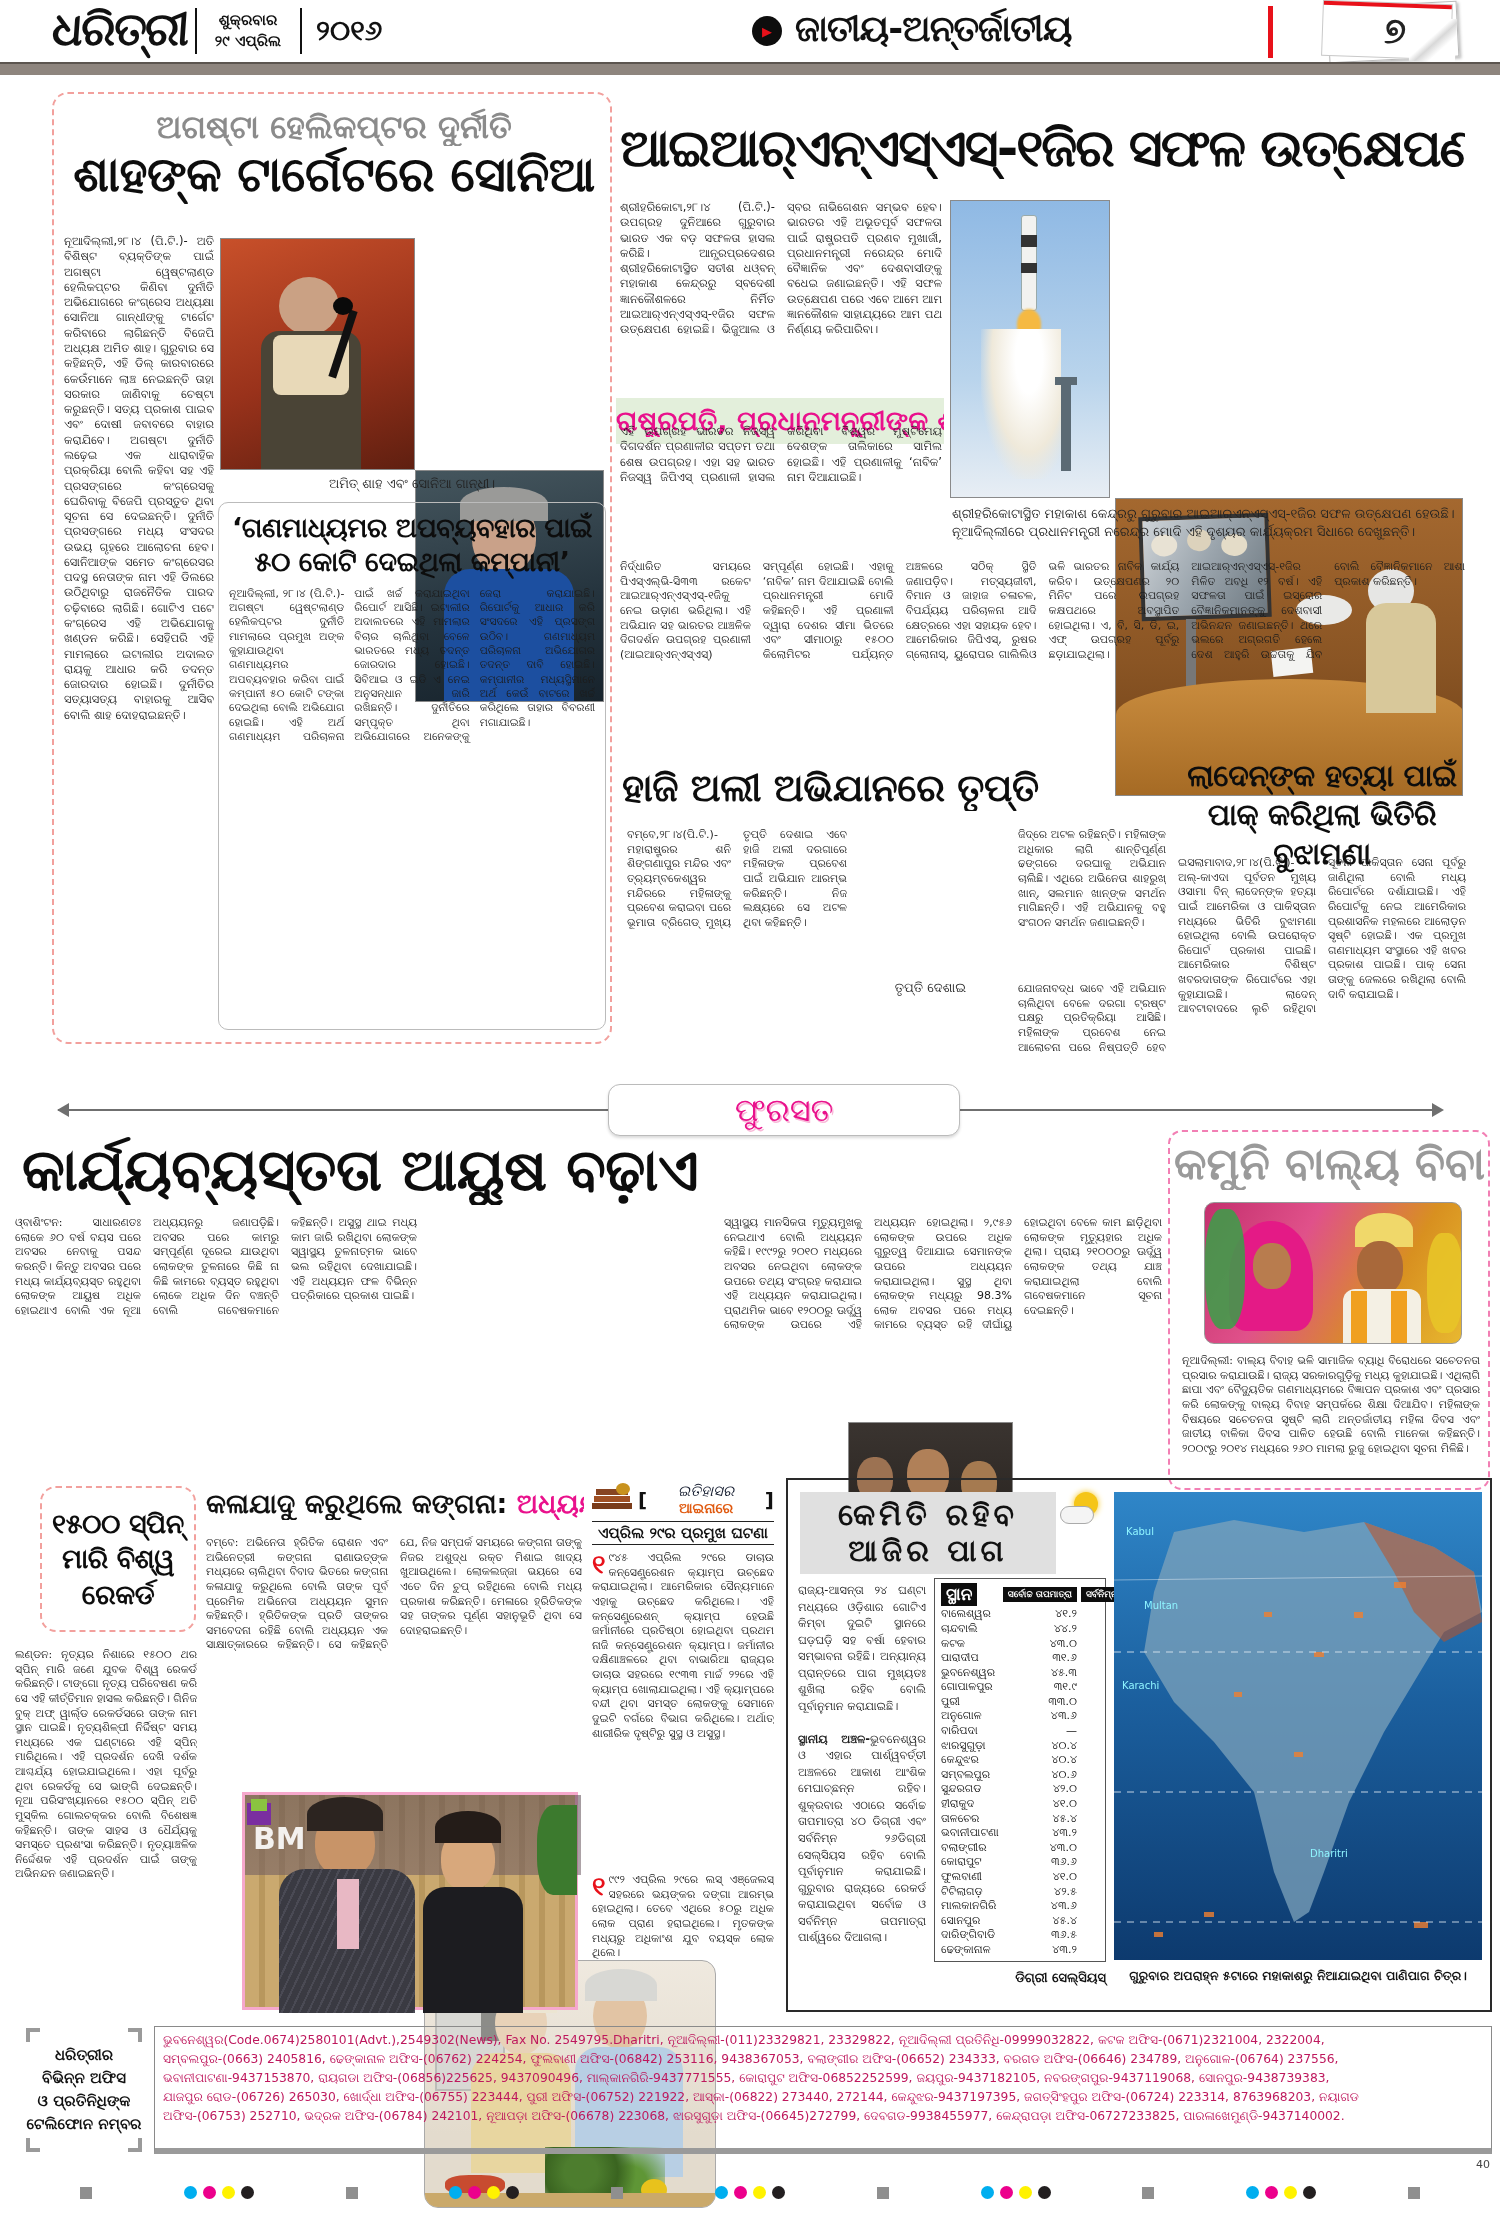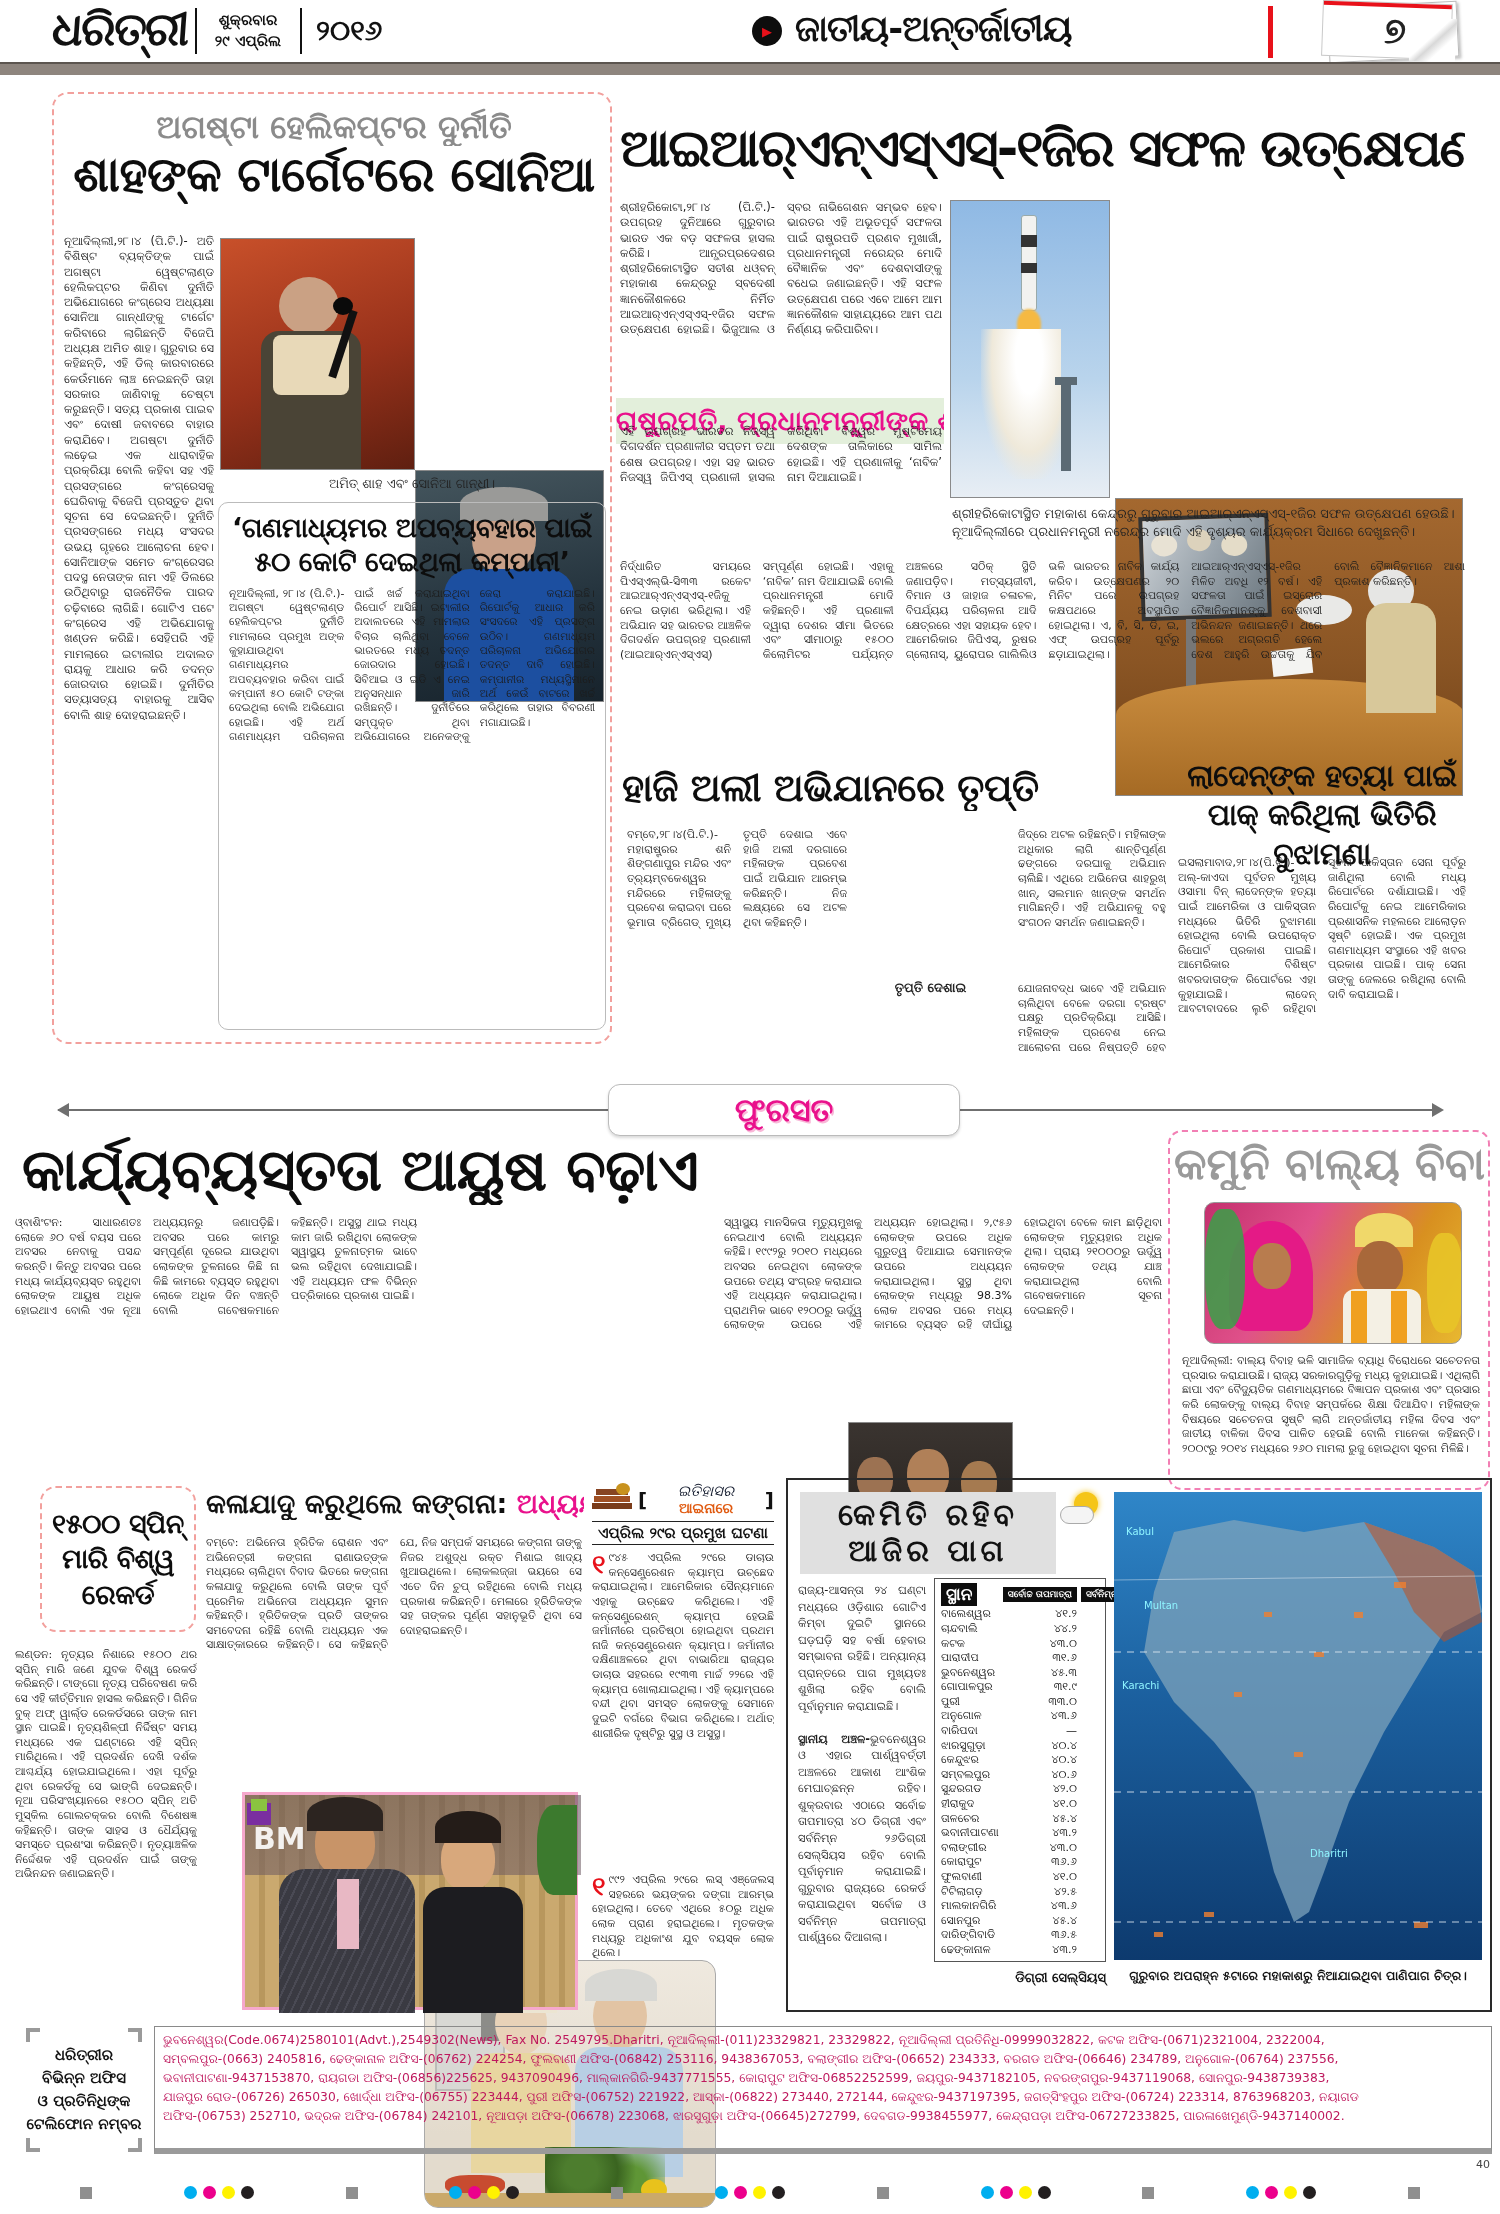--- a/index.html
+++ b/index.html
@@ -131,33 +131,33 @@
 
   <div class="abs hl nowrap" style="left:622px;top:766px;width:540px;font-size:38px">ହାଜି ଅଲୀ ଅଭିଯାନରେ ତୃପ୍ତି</div>
   <div class="abs body-txt cols2" style="left:627px;top:828px;width:220px;height:228px;font-size:11px">ବମ୍ବେ,୨୮।୪(ପି.ଟି.)- ମହାରାଷ୍ଟ୍ରର ଶନି ଶିଙ୍ଗଣାପୁର ମନ୍ଦିର ଏବଂ ତ୍ର୍ୟମ୍ବକେଶ୍ୱର ମନ୍ଦିରରେ ମହିଳାଙ୍କୁ ପ୍ରବେଶ କରାଇବା ପରେ ଭୂମାତା ବ୍ରିଗେଡ୍ ମୁଖ୍ୟ ତୃପ୍ତି ଦେଶାଇ ଏବେ ହାଜି ଅଲୀ ଦରଗାରେ ମହିଳାଙ୍କ ପ୍ରବେଶ ପାଇଁ ଅଭିଯାନ ଆରମ୍ଭ କରିଛନ୍ତି। ନିଜ ଲକ୍ଷ୍ୟରେ ସେ ଅଟଳ ଥିବା କହିଛନ୍ତି।</div>
   <div class="abs photo" style="left:848px;top:826px;width:165px;height:152px;background:linear-gradient(180deg,#3a3430 0%,#221d19 100%)">
     <div class="abs" style="left:8px;top:34px;width:36px;height:44px;border-radius:46%;background:#9c7252"></div>
     <div class="abs" style="left:58px;top:26px;width:42px;height:52px;border-radius:46%;background:#b08058"></div>
     <div class="abs" style="left:112px;top:38px;width:36px;height:44px;border-radius:46%;background:#a5male"></div>
     <div class="abs" style="left:112px;top:38px;width:36px;height:44px;border-radius:46%;background:#a57a50"></div>
     <div class="abs" style="left:52px;top:76px;width:56px;height:76px;background:#3d6ea8;border-radius:14px 14px 0 0"></div>
   </div>
-  <div class="abs ctr cap" style="left:848px;top:980px;width:165px;font-weight:bold">ତୃପ୍ତି ଦେଶାଇ</div>
+  <div class="abs ctr cap" style="left:848px;top:980px;width:165px;font-weight:normal">ତୃପ୍ତି ଦେଶାଇ</div>
   <div class="abs body-txt" style="left:1018px;top:828px;width:148px;height:150px;font-size:11px">ଜିଦ୍‌ରେ ଅଟଳ ରହିଛନ୍ତି। ମହିଳାଙ୍କ ଅଧିକାର ଲାଗି ଶାନ୍ତିପୂର୍ଣ୍ଣ ଢଙ୍ଗରେ ଦରଘାକୁ ଅଭିଯାନ ଚାଲିଛି। ଏଥିରେ ଅଭିନେତା ଶାହରୁଖ୍ ଖାନ୍, ସଲମାନ ଖାନ୍‌ଙ୍କ ସମର୍ଥନ ମାଗିଛନ୍ତି। ଏହି ଅଭିଯାନକୁ ବହୁ ସଂଗଠନ ସମର୍ଥନ ଜଣାଇଛନ୍ତି।</div>
   <div class="abs body-txt" style="left:1018px;top:982px;width:148px;height:74px;font-size:11px">ଯୋଜନାବଦ୍ଧ ଭାବେ ଏହି ଅଭିଯାନ ଚାଲିଥିବା ବେଳେ ଦରଗା ଟ୍ରଷ୍ଟ ପକ୍ଷରୁ ପ୍ରତିକ୍ରିୟା ଆସିଛି। ମହିଳାଙ୍କ ପ୍ରବେଶ ନେଇ ଆଲୋଚନା ପରେ ନିଷ୍ପତ୍ତି ହେବ ବୋଲି କୁହାଯାଇଛି। ତୃପ୍ତିଙ୍କ ଅଭିଯାନକୁ ମିଶ୍ରିତ ସମର୍ଥନ ମିଳୁଛି।</div>
 
   <div class="abs ctr hl" style="left:1178px;top:756px;width:288px;font-size:30px;line-height:1.3">ଲାଦେନ୍‌ଙ୍କ ହତ୍ୟା ପାଇଁ ପାକ୍ କରିଥିଲା ଭିତିରି ବୁଝାମଣା</div>
   <div class="abs body-txt cols2" style="left:1178px;top:856px;width:288px;height:200px;font-size:11px">ଇସଲାମାବାଦ,୨୮।୪(ପି.ଟି.)- ଅଲ୍-କାଏଦା ପୂର୍ବତନ ମୁଖ୍ୟ ଓସାମା ବିନ୍ ଲାଦେନ୍‌ଙ୍କ ହତ୍ୟା ପାଇଁ ଆମେରିକା ଓ ପାକିସ୍ତାନ ମଧ୍ୟରେ ଭିତିରି ବୁଝାମଣା ହୋଇଥିଲା ବୋଲି ଉପରୋକ୍ତ ରିପୋର୍ଟ ପ୍ରକାଶ ପାଇଛି। ଆମେରିକାର ବିଶିଷ୍ଟ ଖବରଦାତାଙ୍କ ରିପୋର୍ଟରେ ଏହା କୁହାଯାଇଛି। ଲାଦେନ୍ ଆବଟାବାଦରେ ଲୁଚି ରହିଥିବା ସୂଚନା ପାକିସ୍ତାନ ସେନା ପୂର୍ବରୁ ଜାଣିଥିଲା ବୋଲି ମଧ୍ୟ ରିପୋର୍ଟରେ ଦର୍ଶାଯାଇଛି। ଏହି ରିପୋର୍ଟକୁ ନେଇ ଆମେରିକାର ପ୍ରଶାସନିକ ମହଲରେ ଆଲୋଡ଼ନ ସୃଷ୍ଟି ହୋଇଛି। ଏକ ପ୍ରମୁଖ ଗଣମାଧ୍ୟମ ସଂସ୍ଥାରେ ଏହି ଖବର ପ୍ରକାଶ ପାଇଛି। ପାକ୍ ସେନା ତାଙ୍କୁ ଜେଲରେ ରଖିଥିଲା ବୋଲି ଦାବି କରାଯାଇଛି।</div>
 
   <div class="abs" style="left:0;top:1080px;width:1500px;height:50px">
     <div class="abs" style="left:58px;top:29px;width:1384px;height:2px;background:#6f6f6f"></div>
     <div class="abs" style="left:50px;top:23px;border:7px solid transparent;border-right:12px solid #6f6f6f"></div>
     <div class="abs" style="left:1432px;top:23px;border:7px solid transparent;border-left:12px solid #6f6f6f"></div>
     <div class="abs ctr" style="left:608px;top:4px;width:352px;height:52px;background:#fff;border:1.5px solid #bbb;border-radius:12px;box-shadow:0 2px 3px rgba(0,0,0,.15);display:flex;align-items:center;justify-content:center">
-      <span class="pink" style="font-size:32px;font-weight:bold;text-shadow:1.5px 1.5px 0 #f9b8d8">ଫୁରସତ</span>
+      <span class="pink" style="font-size:32px;font-weight:normal;text-shadow:1.5px 1.5px 0 #f9b8d8">ଫୁରସତ</span>
     </div>
   </div>
 
   <div class="abs hl nowrap" style="left:22px;top:1136px;width:950px;font-size:58px">କାର୍ଯ୍ୟବ୍ୟସ୍ତତା ଆୟୁଷ ବଢ଼ାଏ</div>
   <div class="abs body-txt cols3" style="left:15px;top:1216px;width:402px;height:268px;font-size:11px">ଓ୍ବାଶିଂଟନ: ସାଧାରଣତଃ ଲୋକେ ୬୦ ବର୍ଷ ବୟସ ପରେ ଅବସର ନେବାକୁ ପସନ୍ଦ କରନ୍ତି। କିନ୍ତୁ ଅବସର ପରେ ମଧ୍ୟ କାର୍ଯ୍ୟବ୍ୟସ୍ତ ରହୁଥିବା ଲୋକଙ୍କ ଆୟୁଷ ଅଧିକ ହୋଇଥାଏ ବୋଲି ଏକ ନୂଆ ଅଧ୍ୟୟନରୁ ଜଣାପଡ଼ିଛି। ଅବସର ପରେ କାମରୁ ସମ୍ପୂର୍ଣ୍ଣ ଦୂରେଇ ଯାଉଥିବା ଲୋକଙ୍କ ତୁଳନାରେ କିଛି ନା କିଛି କାମରେ ବ୍ୟସ୍ତ ରହୁଥିବା ଲୋକେ ଅଧିକ ଦିନ ବଞ୍ଚନ୍ତି ବୋଲି ଗବେଷକମାନେ କହିଛନ୍ତି। ଅସୁସ୍ଥ ଥାଇ ମଧ୍ୟ କାମ ଜାରି ରଖିଥିବା ଲୋକଙ୍କ ସ୍ୱାସ୍ଥ୍ୟ ତୁଳନାତ୍ମକ ଭାବେ ଭଲ ରହିଥିବା ଦେଖାଯାଇଛି। ଏହି ଅଧ୍ୟୟନ ଫଳ ବିଭିନ୍ନ ପତ୍ରିକାରେ ପ୍ରକାଶ ପାଇଛି।</div>
   <div class="abs photo" style="left:424px;top:1212px;width:292px;height:248px;border-radius:14px;border:1px solid #aaa;background:linear-gradient(180deg,#efe9df 0%,#e3dbcd 70%)">
     <div class="abs" style="left:10px;top:10px;width:70px;height:120px;background:#d8d8d4;border:2px solid #bcbcb8"></div>
     <div class="abs" style="left:56px;top:30px;width:40px;height:50px;background:#8c8c88"></div>
     <div class="abs" style="left:70px;top:30px;width:52px;height:64px;border-radius:50%;background:#e8d2b8"></div>
     <div class="abs" style="left:58px;top:16px;width:74px;height:36px;border-radius:50% 50% 0 0;background:#ece5d2"></div>

